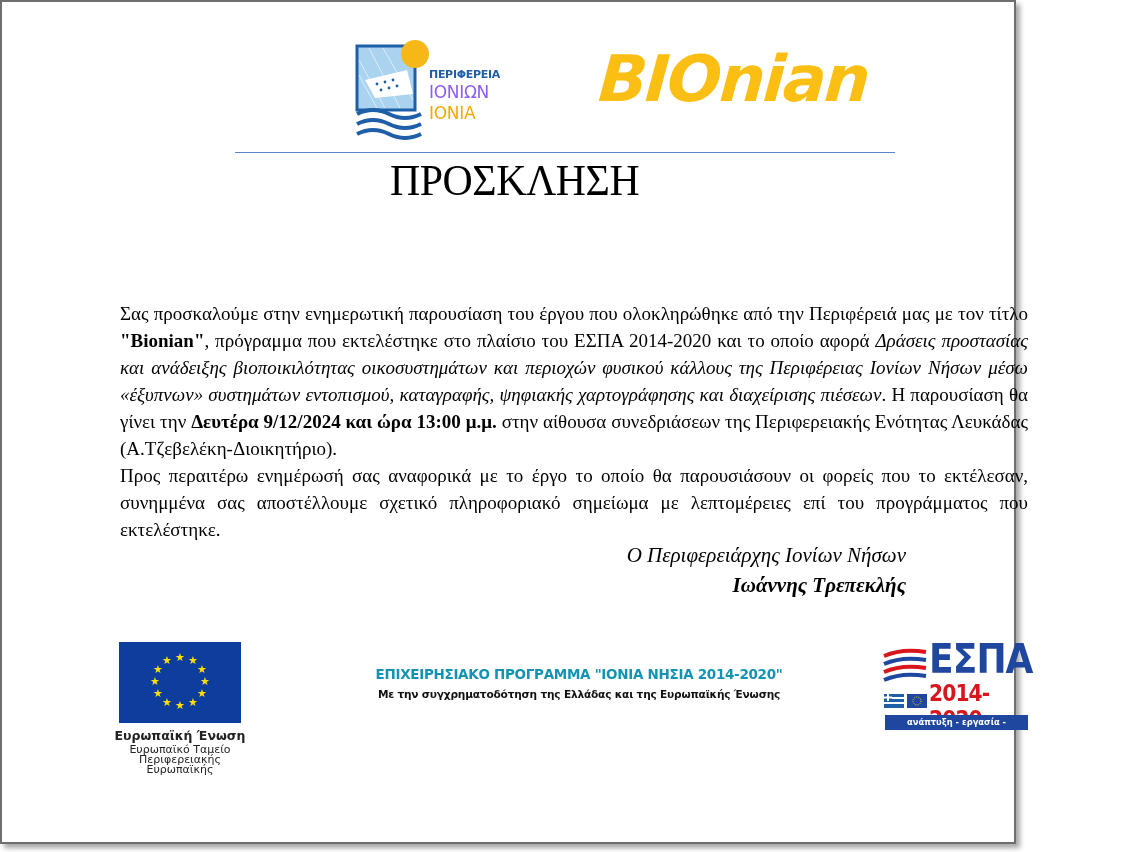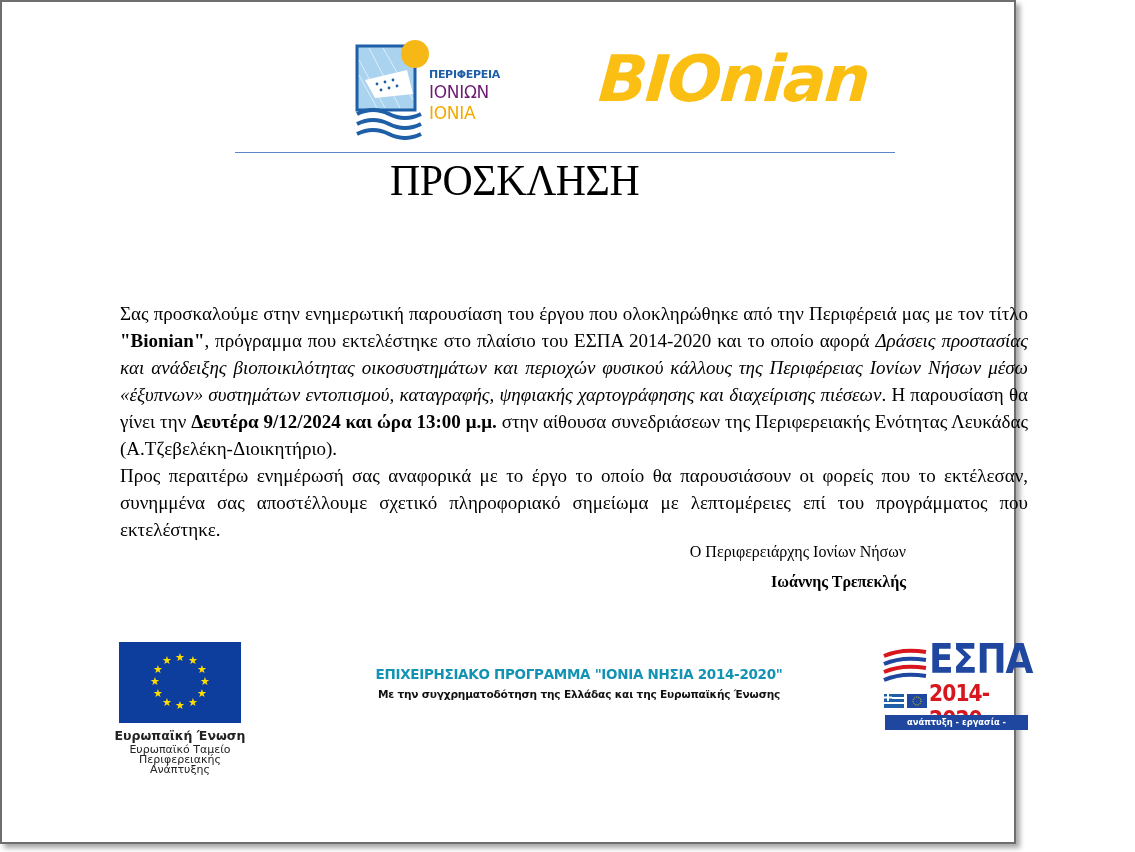--- a/index.html
+++ b/index.html
@@ -9,38 +9,38 @@
     }
     .page {
       position: absolute; left: 0; top: 0; width: 1016px; height: 844px;
       border: 2px solid #6e6e6e; box-sizing: border-box; background: #fff;
       box-shadow: 4px 4px 5px rgba(0,0,0,0.35);
     }
     .logo-region { position: absolute; left: 353px; top: 38px; width: 150px; height: 100px; }
     .logo-region svg { position: absolute; left: 0; top: 0; }
     .logo-text { position: absolute; left: 74px; font-family: "DejaVu Sans", sans-serif; font-weight: bold; letter-spacing: -0.3px; }
     .logo-t1 { top: 28px; font-size: 11px; color: #1f5fa8; }
-    .logo-t2 { top: 42px; font-size: 17px; color: #701a75; font-weight: normal; }
+    .logo-t2 { top: 42px; font-size: 17px; color: #8b5cf6; font-weight: normal; }
     .logo-t3 { top: 63px; font-size: 17px; color: #f2a900; font-weight: normal; }
     .bionian {
       position: absolute; left: 597px; top: 40px; font-family: "DejaVu Sans", sans-serif;
       font-size: 64px; font-weight: bold; font-style: italic; color: #fbbf14; letter-spacing: -2px;
       transform: skewX(-4deg);
     }
     .rule { position: absolute; left: 233px; top: 150px; width: 660px; height: 1px; background: #5b86c9; }
     .title {
       position: absolute; left: 388px; top: 152px; font-family: "Liberation Serif", serif;
       font-size: 45px; letter-spacing: -0.5px; transform: scaleX(0.93); transform-origin: left;
     }
     .body-text {
       position: absolute; left: 118px; top: 298px; width: 908px;
       font-size: 19px; line-height: 27px; text-align: justify;
     }
     .body-text p { margin: 0; }
-    .sig { position: absolute; right: 108px; font-size: 16px; text-align: left; }
+    .sig { position: absolute; right: 108px; font-size: 21px; text-align: left; font-style: italic; }
     .sig1 { top: 541px; }
     .sig2 { top: 571px; font-weight: bold; }
     .eu-flag { position: absolute; left: 117px; top: 640px; width: 122px; height: 81px; background: #0d3e9e; }
     .eu-flag svg { position: absolute; left: 0; top: 0; }
     .eu-label { position: absolute; left: 110px; width: 136px; text-align: center; font-family: "DejaVu Sans", sans-serif; color: #222; }
     .eu-l1 { top: 726px; font-size: 12.5px; font-weight: bold; }
     .eu-l2 { top: 743px; font-size: 11px; line-height: 10px; }
     .op-title {
       position: absolute; left: 362px; top: 664px; width: 430px; text-align: center;
       font-family: "DejaVu Sans", sans-serif; font-weight: bold; font-size: 13.5px; color: #1393b4; letter-spacing: -0.3px;
@@ -115,21 +115,21 @@
           <text x="39" y="55">★</text>
         <text x="36" y="43">★</text>
           <text x="39" y="31">★</text>
           <text x="48" y="22">★</text>
       </g>
     </svg>
   </div>
   <div class="eu-label eu-l1">Ευρωπαϊκή Ένωση</div>
   <div class="eu-label eu-l2">
     <div>Ευρωπαϊκό Ταμείο</div>
-    <div>Περιφερειακής Ανάπτυξης</div>
+    <div>Περιφερειακής Ευρωπαϊκής</div>
   </div>
 
   <div class="op-title">ΕΠΙΧΕΙΡΗΣΙΑΚΟ ΠΡΟΓΡΑΜΜΑ "ΙΟΝΙΑ ΝΗΣΙΑ 2014-2020"</div>
   <div class="op-sub">Με την συγχρηματοδότηση της Ελλάδας και της Ευρωπαϊκής Ένωσης</div>
 
   <div class="espa">
     <svg width="50" height="72" viewBox="0 0 50 72" style="position:absolute;left:0;top:0;">
       <path d="M2 14 Q20 6 44 10" stroke="#d8161e" stroke-width="4" fill="none"></path>
       <path d="M2 22 Q20 14 44 18" stroke="#1f47a0" stroke-width="4" fill="none"></path>
       <path d="M2 30 Q20 22 44 26" stroke="#d8161e" stroke-width="4" fill="none"></path>

